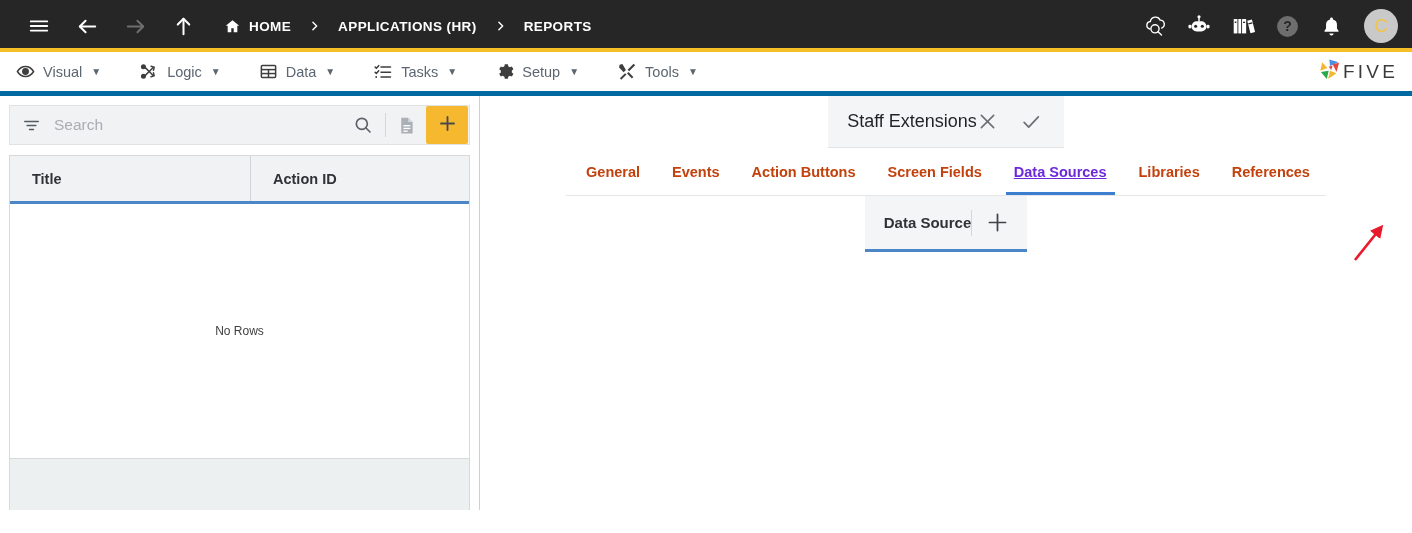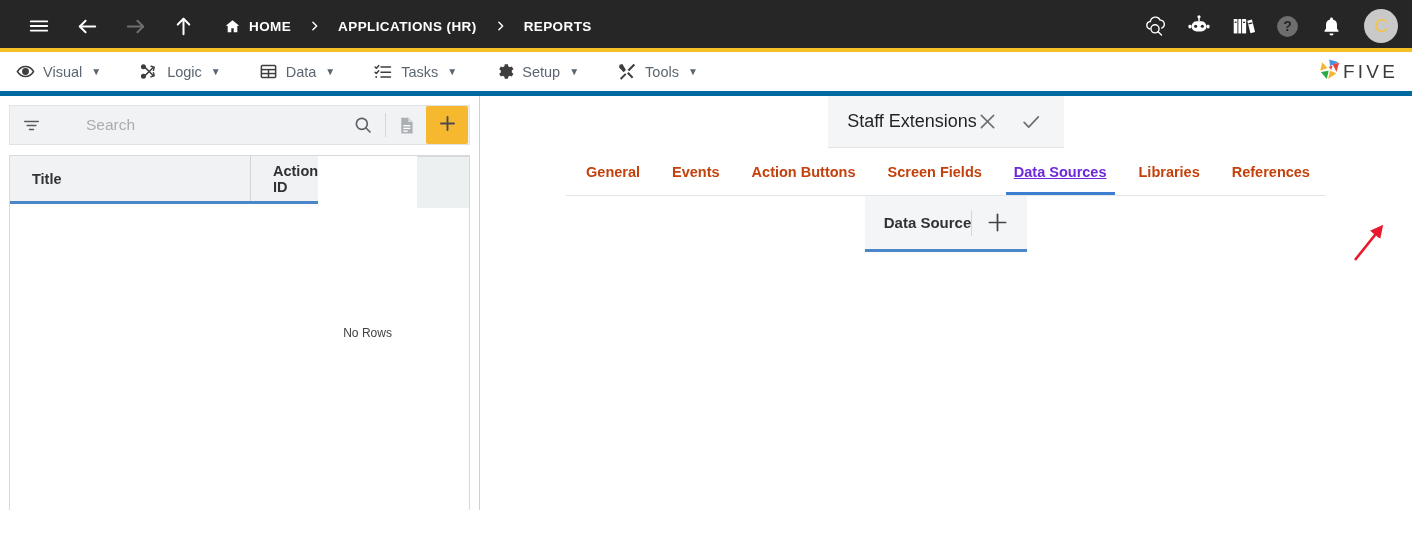--- a/index.html
+++ b/index.html
@@ -118,42 +118,42 @@
     border: 1px solid #e0e2e4;
     display: flex; align-items: center;
     padding: 0 0 0 12px;
     flex: 0 0 40px;
   }
   .filter-ico { color: #555b60; display: flex; margin-right: 13px; cursor: pointer; }
   .search-input {
     flex: 1;
     border: none; outline: none; background: transparent;
     font-family: "Liberation Sans", sans-serif;
-    font-size: 15.5px; color: #3b3b3b; margin-left: 32px;
+    font-size: 15.5px; color: #3b3b3b;
   }
   .search-input::placeholder { color: #a9adb1; }
   .mag-ico { color: #5a6066; display: flex; margin: 0 12px; cursor: pointer; }
   .vdiv { width: 1px; height: 24px; background: #d5d8da; }
   .doc-btn {
     width: 40px; height: 40px;
     display: flex; align-items: center; justify-content: center;
     color: #9aa0a6; cursor: pointer;
   }
   .add-btn {
     width: 42px; height: 38px;
     background: #f5b82e;
     display: flex; align-items: center; justify-content: center;
     cursor: pointer;
     border-radius: 2px;
     margin-right: 1px;
   }
   .grid {
     margin-top: 10px;
     flex: 1;
-    display: flex; flex-direction: row;
+    display: flex; flex-direction: column;
     border: 1px solid #d7dadd;
     border-bottom: none;
     min-height: 0;
   }
   .grid-head {
     height: 48px;
     background: #f1f2f3;
     display: flex; align-items: center;
     border-bottom: 3px solid #4a86c8;
     flex: 0 0 48px;

